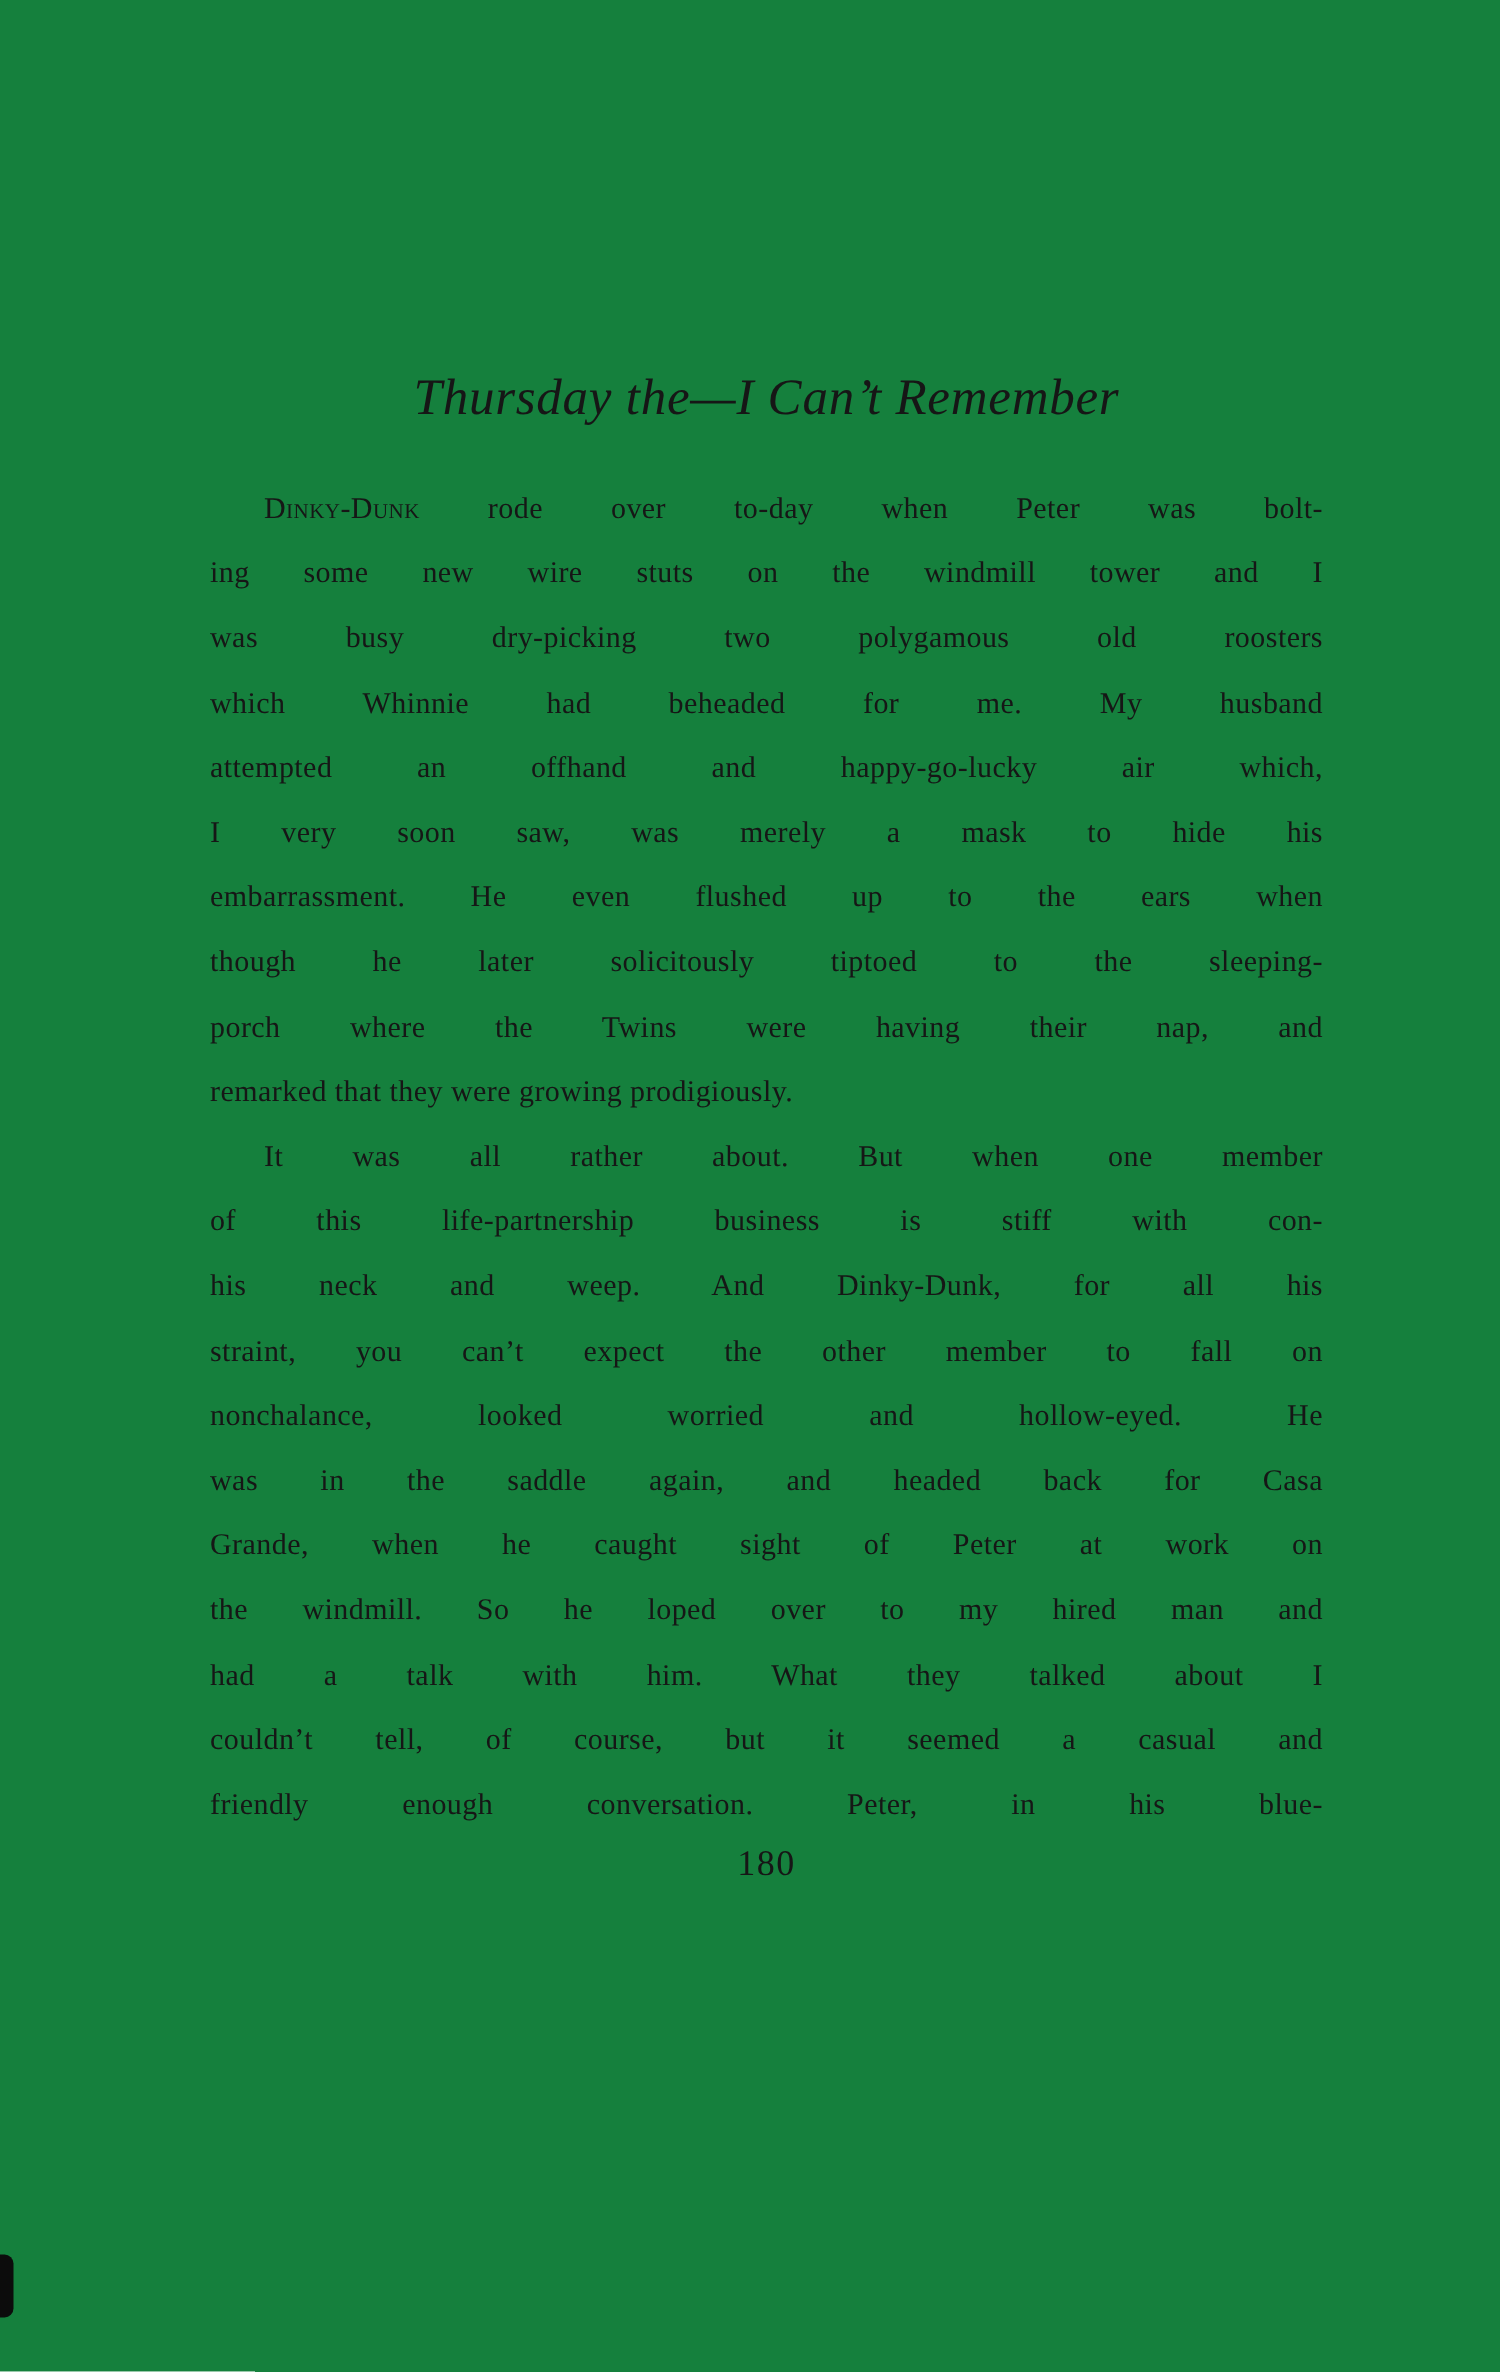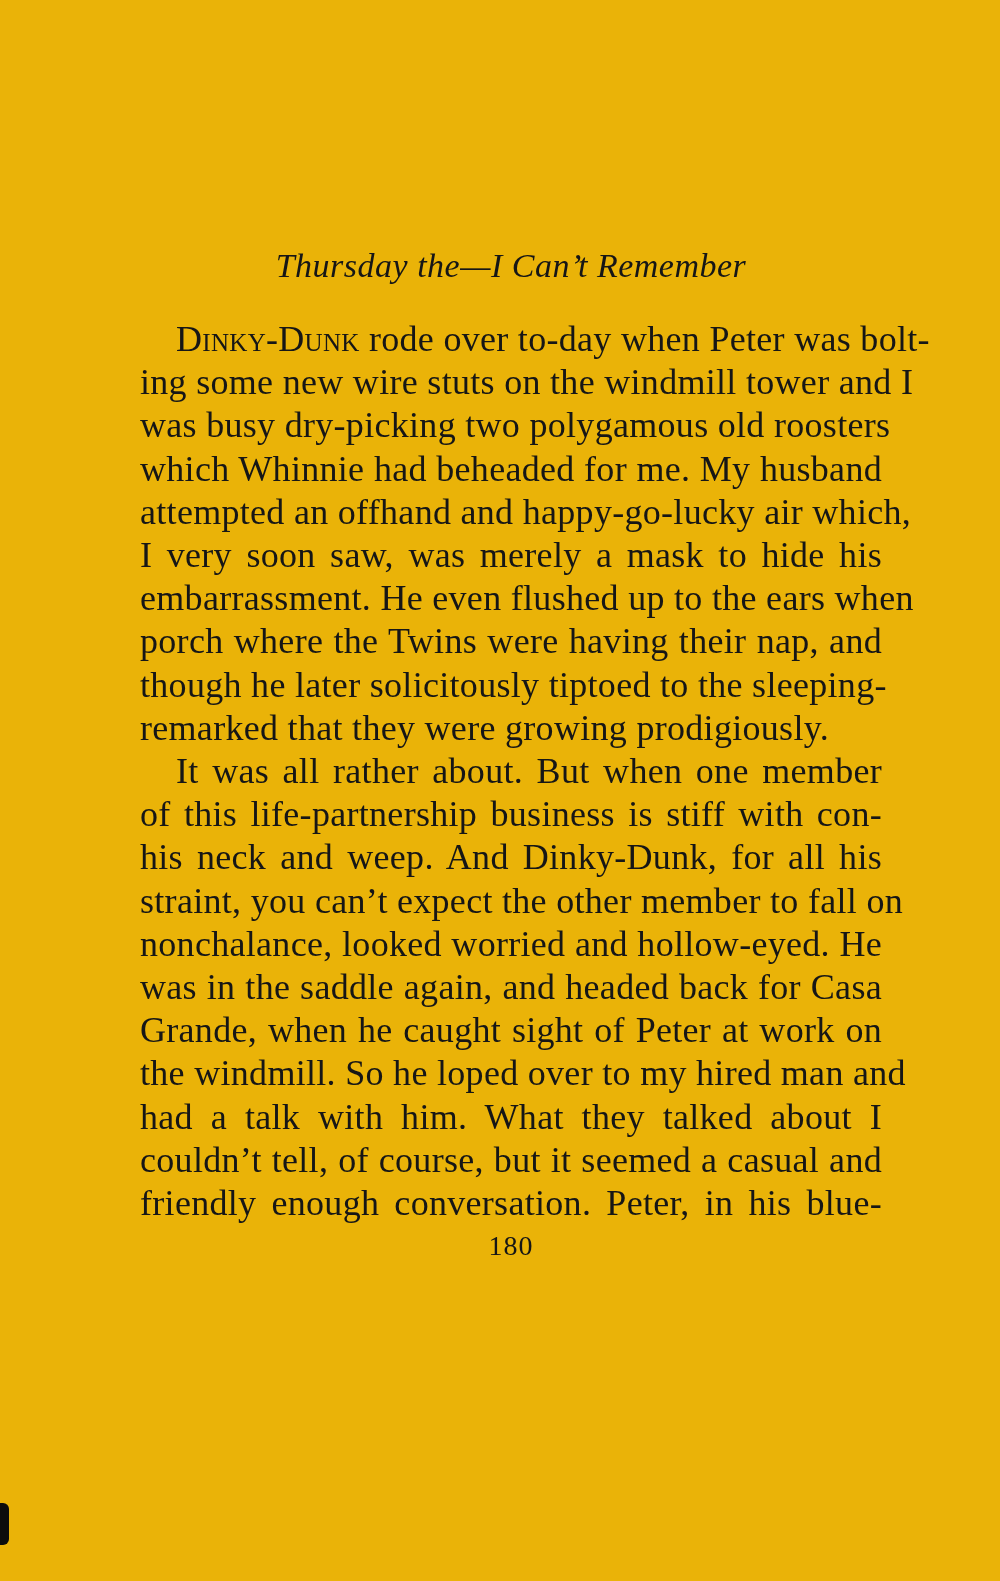--- a/index.html
+++ b/index.html
@@ -4,21 +4,21 @@
 <style>
   html, body {
     margin: 0;
     padding: 0;
     background: #ffffff;
   }
   .page {
     position: relative;
     width: 1000px;
     height: 1581px;
-    background: #eab308;
+    background: #15803d;
     overflow: hidden;
     font-family: "Liberation Serif", "DejaVu Serif", serif;
     color: #161616;
   }
   .text-block {
     position: absolute;
     left: 140px;
     top: 244px;
     width: 742px;
   }
@@ -29,39 +29,39 @@
     line-height: 44px;
     text-align: center;
     margin: 0 0 30px 0;
     letter-spacing: 0.5px;
   }
   .para {
     margin: 0;
   }
   .line {
     display: block;
-    font-size: 36px;
+    font-size: 20px;
     line-height: 43.2px;
     letter-spacing: 0.3px;
     text-align: justify;
     text-align-last: justify;
     white-space: nowrap;
   }
   .line.last {
     text-align: right;
     text-align-last: left;
   }
   .line.indent {
     text-indent: 36px;
   }
   .sc {
     font-variant: small-caps;
   }
   .page-number {
-    font-size: 28px;
+    font-size: 24px;
     text-align: center;
     margin-top: 5px;
     letter-spacing: 1px;
   }
   .scan-artifact {
     position: absolute;
     left: 0;
     top: 1503px;
     width: 9px;
     height: 42px;
@@ -79,22 +79,22 @@
     <h1 class="heading">Thursday the—I Can’t Remember</h1>
 
     <p class="para">
       <span class="line indent"><span class="sc">Dinky-Dunk</span><span> rode over to-day when Peter was bolt-</span></span>
       <span class="line">ing some new wire stuts on the windmill tower and I</span>
       <span class="line">was busy dry-picking two polygamous old roosters</span>
       <span class="line">which Whinnie had beheaded for me. My husband</span>
       <span class="line">attempted an offhand and happy-go-lucky air which,</span>
       <span class="line">I very soon saw, was merely a mask to hide his</span>
       <span class="line">embarrassment. He even flushed up to the ears when</span>
+      <span class="line">though he later solicitously tiptoed to the sleeping-</span>
       <span class="line">porch where the Twins were having their nap, and</span>
-      <span class="line">though he later solicitously tiptoed to the sleeping-</span>
       <span class="line last">remarked that they were growing prodigiously.</span>
     </p>
 
     <p class="para">
       <span class="line indent">It was all rather about. But when one member</span>
       <span class="line">of this life-partnership business is stiff with con-</span>
       <span class="line">his neck and weep. And Dinky-Dunk, for all his</span>
       <span class="line">straint, you can’t expect the other member to fall on</span>
       <span class="line">nonchalance, looked worried and hollow-eyed. He</span>
       <span class="line">was in the saddle again, and headed back for Casa</span>

